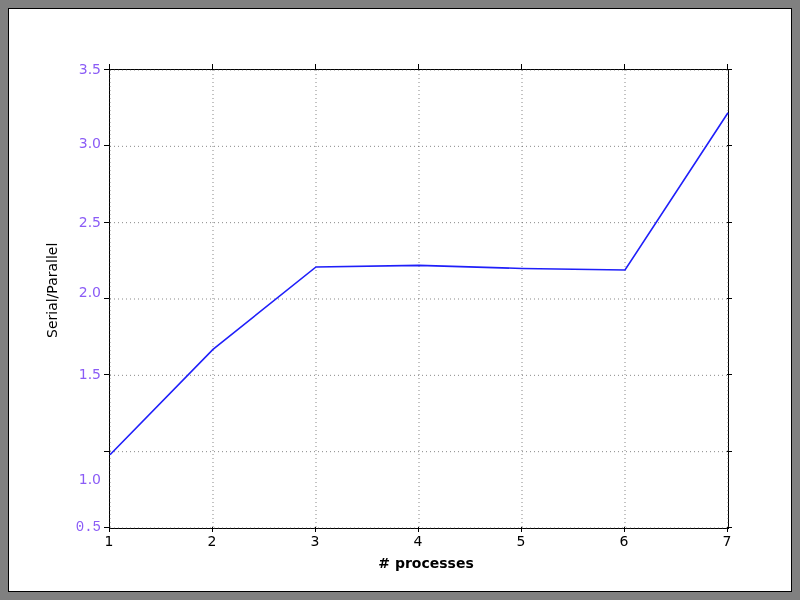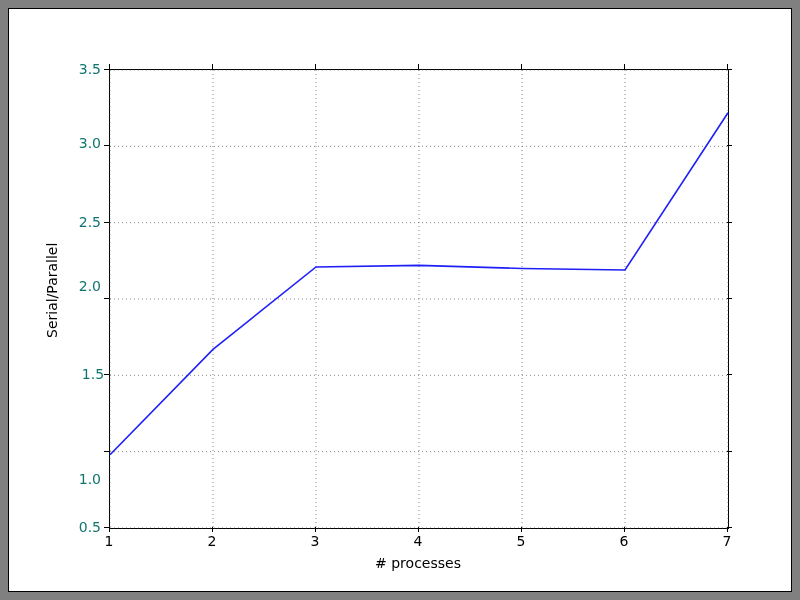--- a/index.html
+++ b/index.html
@@ -25,21 +25,21 @@
     left: 100px;
     top: 60px;
     width: 620px;
     height: 460px;
     border: 1px solid #000;
     box-sizing: border-box;
   }
   .ytick {
     position: absolute;
     font-size: 14px;
-    color: #0f766e;
+    color: #8b5cf6;
     text-align: right;
     width: 40px;
   }
   .xtick {
     position: absolute;
     font-size: 14px;
     color: #000;
     text-align: center;
     width: 20px;
   }
@@ -88,30 +88,30 @@
         <line x1="0" y1="229" x2="618" y2="229" stroke="#555" stroke-width="0.7" stroke-dasharray="1 3"></line>
         <line x1="0" y1="152.66666666666669" x2="618" y2="152.66666666666669" stroke="#555" stroke-width="0.7" stroke-dasharray="1 3"></line>
         <line x1="0" y1="76.33333333333331" x2="618" y2="76.33333333333331" stroke="#555" stroke-width="0.7" stroke-dasharray="1 3"></line>
         <line x1="0" y1="0" x2="618" y2="0" stroke="#555" stroke-width="0.7" stroke-dasharray="1 3"></line>
       </svg>
     <svg class="line" id="svg-line" viewBox="0 0 618 458" preserveAspectRatio="none">
         <polyline points="0,384.72 103,279.38 206,196.94 309,195.4133333333333 412,198.46666666666664 515,199.99333333333334 618,42.74666666666661" fill="none" stroke="#1f1ffa" stroke-width="1.6"></polyline>
       </svg>
   </div>
   <div id="ticks-container">
-      <div class="ytick" style="left:52px; top:510px;">0.5</div>
+      <div class="ytick" style="left:52px; top:510px;font-family:Liberation Mono, monospace;">0.5</div>
       <div class="tickmark" style="left:95px; top:518px; width:5px; height:1px;"></div>
       <div class="tickmark" style="left:718px; top:518px; width:5px; height:1px;"></div>
       <div class="ytick" style="left:52px; top:433.6666666666667px;margin-top:28px;">1.0</div>
       <div class="tickmark" style="left:95px; top:441.6666666666667px; width:5px; height:1px;"></div>
       <div class="tickmark" style="left:718px; top:441.6666666666667px; width:5px; height:1px;"></div>
-      <div class="ytick" style="left:64px; top:357.33333333333337px;text-align:center;">1.5</div>
+      <div class="ytick" style="left:52px; top:357.33333333333337px;">1.5</div>
       <div class="tickmark" style="left:95px; top:365.33333333333337px; width:5px; height:1px;"></div>
       <div class="tickmark" style="left:718px; top:365.33333333333337px; width:5px; height:1px;"></div>
-      <div class="ytick" style="left:52px; top:269px;">2.0</div>
+      <div class="ytick" style="left:52px; top:275px;">2.0</div>
       <div class="tickmark" style="left:95px; top:289px; width:5px; height:1px;"></div>
       <div class="tickmark" style="left:718px; top:289px; width:5px; height:1px;"></div>
       <div class="ytick" style="left:52px; top:204.66666666666669px;">2.5</div>
       <div class="tickmark" style="left:95px; top:212.66666666666669px; width:5px; height:1px;"></div>
       <div class="tickmark" style="left:718px; top:212.66666666666669px; width:5px; height:1px;"></div>
       <div class="ytick" style="left:52px; top:126px;">3.0</div>
       <div class="tickmark" style="left:95px; top:136.33333333333331px; width:5px; height:1px;"></div>
       <div class="tickmark" style="left:718px; top:136.33333333333331px; width:5px; height:1px;"></div>
       <div class="ytick" style="left:52px; top:52px;">3.5</div>
       <div class="tickmark" style="left:95px; top:60px; width:5px; height:1px;"></div>
@@ -132,14 +132,14 @@
       <div class="tickmark" style="left:512px; top:518px; width:1px; height:5px;"></div>
       <div class="tickmark" style="left:512px; top:55px; width:1px; height:5px;"></div>
       <div class="xtick" style="left:605px; top:524px;">6</div>
       <div class="tickmark" style="left:615px; top:518px; width:1px; height:5px;"></div>
       <div class="tickmark" style="left:615px; top:55px; width:1px; height:5px;"></div>
       <div class="xtick" style="left:708px; top:524px;">7</div>
       <div class="tickmark" style="left:718px; top:518px; width:1px; height:5px;"></div>
       <div class="tickmark" style="left:718px; top:55px; width:1px; height:5px;"></div>
     </div>
   <div class="ylabel" id="ylabel" style="position: absolute; left: 35px; top: 329px; transform: rotate(-90deg); transform-origin: left top; font-size: 14px;">Serial/Parallel</div>
-  <div class="xlabel" id="xlabel" style="left: 100px; width: 618px; top: 546px;"># processes</div>
+  <div class="xlabel" id="xlabel" style="left: 108px; width: 618px; top: 546px; font-weight: bold;"># processes</div>
 </div>
 
 </body></html>

